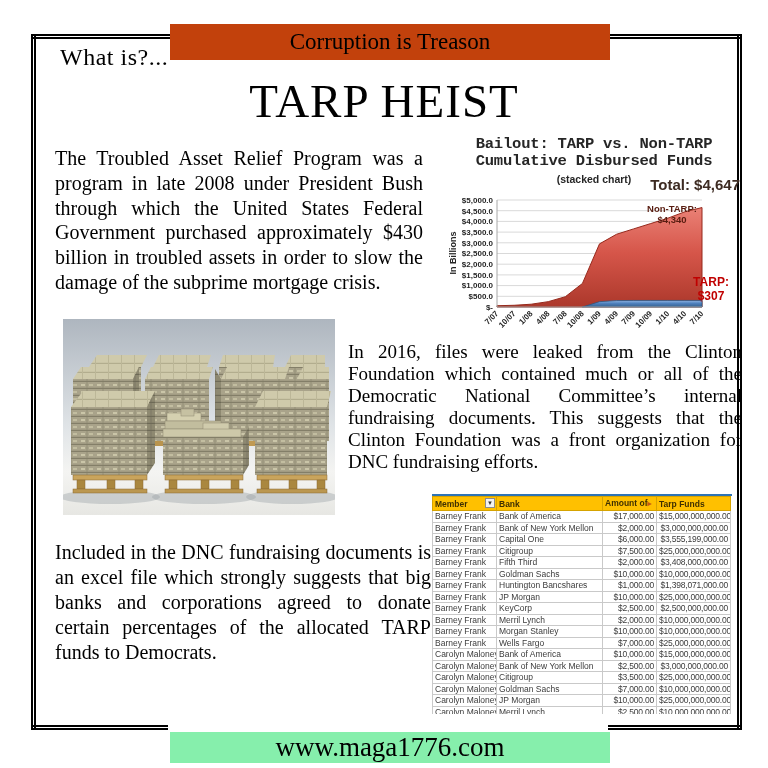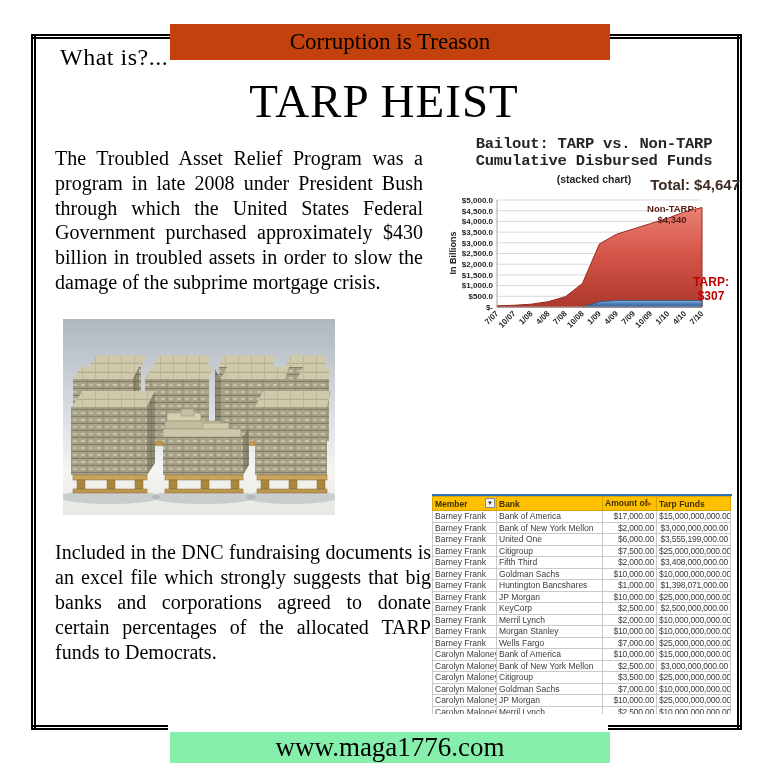--- a/index.html
+++ b/index.html
@@ -66,20 +66,21 @@
   <div class="fseg h" style="left:31px;top:34px;width:139px;"></div>
   <div class="fseg h" style="left:608px;top:34px;width:134px;"></div>
   <div class="fseg h" style="left:31px;top:725px;width:137px;"></div>
   <div class="fseg h" style="left:608px;top:725px;width:134px;"></div>
 
   <div class="abs top-title">Corruption is Treason</div>
   <div class="abs main-title">TARP HEIST</div>
   <div class="abs what-is">What is?...</div>
 
   <div class="abs para para1">The Troubled Asset Relief Program was a program in late 2008 under President Bush through which the United States Federal Government purchased approximately $430 billion in troubled assets in order to slow the damage of the subprime mortgage crisis.</div>
+  <div class="abs para para2">In 2016, files were leaked from the Clinton Foundation which contained much or all of the Democratic National Committee’s internal fundraising documents. This suggests that the Clinton Foundation was a front organization for DNC fundraising efforts.</div>
   <div class="abs para para3">Included in the DNC fundraising documents is an excel file which strongly suggests that big banks and corporations agreed to donate certain percentages of the allocated TARP funds to Democrats.</div>
 
   <div id="chart" class="abs">
     <div class="ctitle">
       <span>Bailout: TARP vs. Non-TARP</span><br>
       <span>Cumulative Disbursed Funds</span>
     </div>
     <div class="cnote">(stacked chart)</div>
     <div class="ctotal">Total: $4,647</div>
     <div class="ylab">In Billions</div>
@@ -256,21 +257,21 @@
             <td class="num">$15,000,000,000.00</td>
           </tr>
           <tr>
             <td>Barney Frank</td>
             <td>Bank of New York Mellon</td>
             <td class="num">$2,000.00</td>
             <td class="num">$3,000,000,000.00</td>
           </tr>
           <tr>
             <td>Barney Frank</td>
-            <td>United One</td>
+            <td>Capital One</td>
             <td class="num">$6,000.00</td>
             <td class="num">$3,555,199,000.00</td>
           </tr>
           <tr>
             <td>Barney Frank</td>
             <td>Citigroup</td>
             <td class="num">$7,500.00</td>
             <td class="num">$25,000,000,000.00</td>
           </tr>
           <tr>

